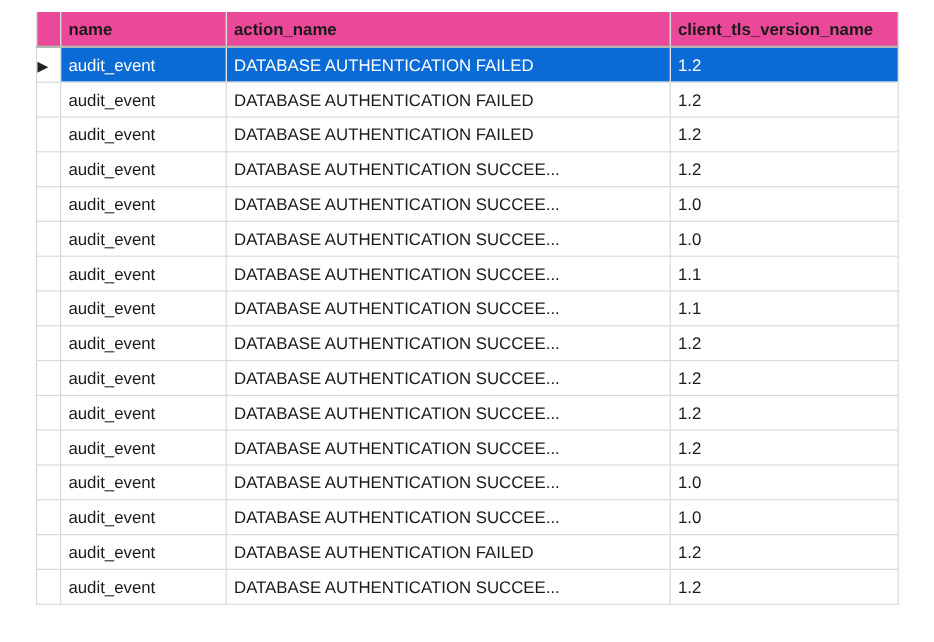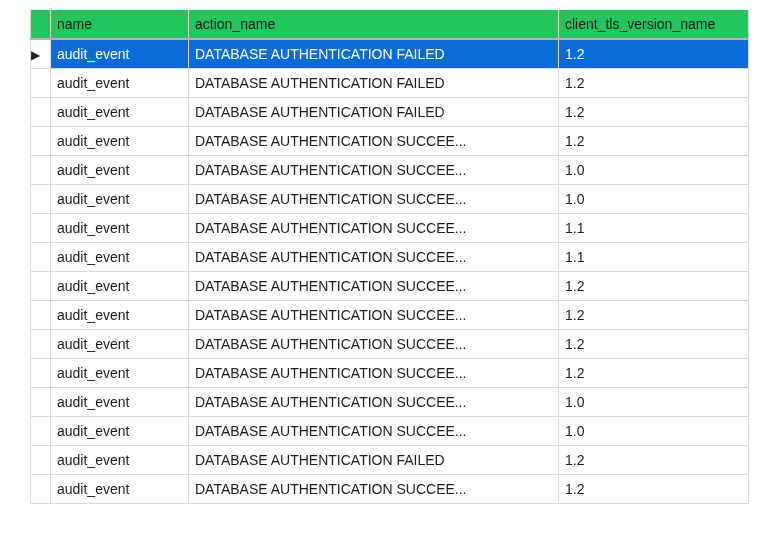--- a/index.html
+++ b/index.html
@@ -20,22 +20,22 @@
       border-right: 1px solid #d9d9d9;
       border-bottom: 1px solid #d9d9d9;
       text-align: left;
       vertical-align: middle;
       height: 29px;
       overflow: hidden;
       white-space: nowrap;
       text-overflow: clip;
     }
     .grid th {
-      background: #22c55e;
-      font-weight: 400;
+      background: #ec4899;
+      font-weight: 700;
       border-top: none;
     }
     .grid thead tr th {
       border-bottom: 2px solid #b5b5b5;
     }
     .col-gutter { width: 20px; border-right: 1px solid #d9d9d9; }
     .col-name   { width: 138px; }
     .col-action { width: 370px; }
     .col-tls    { width: 190px; }
     .gutter-cell {

